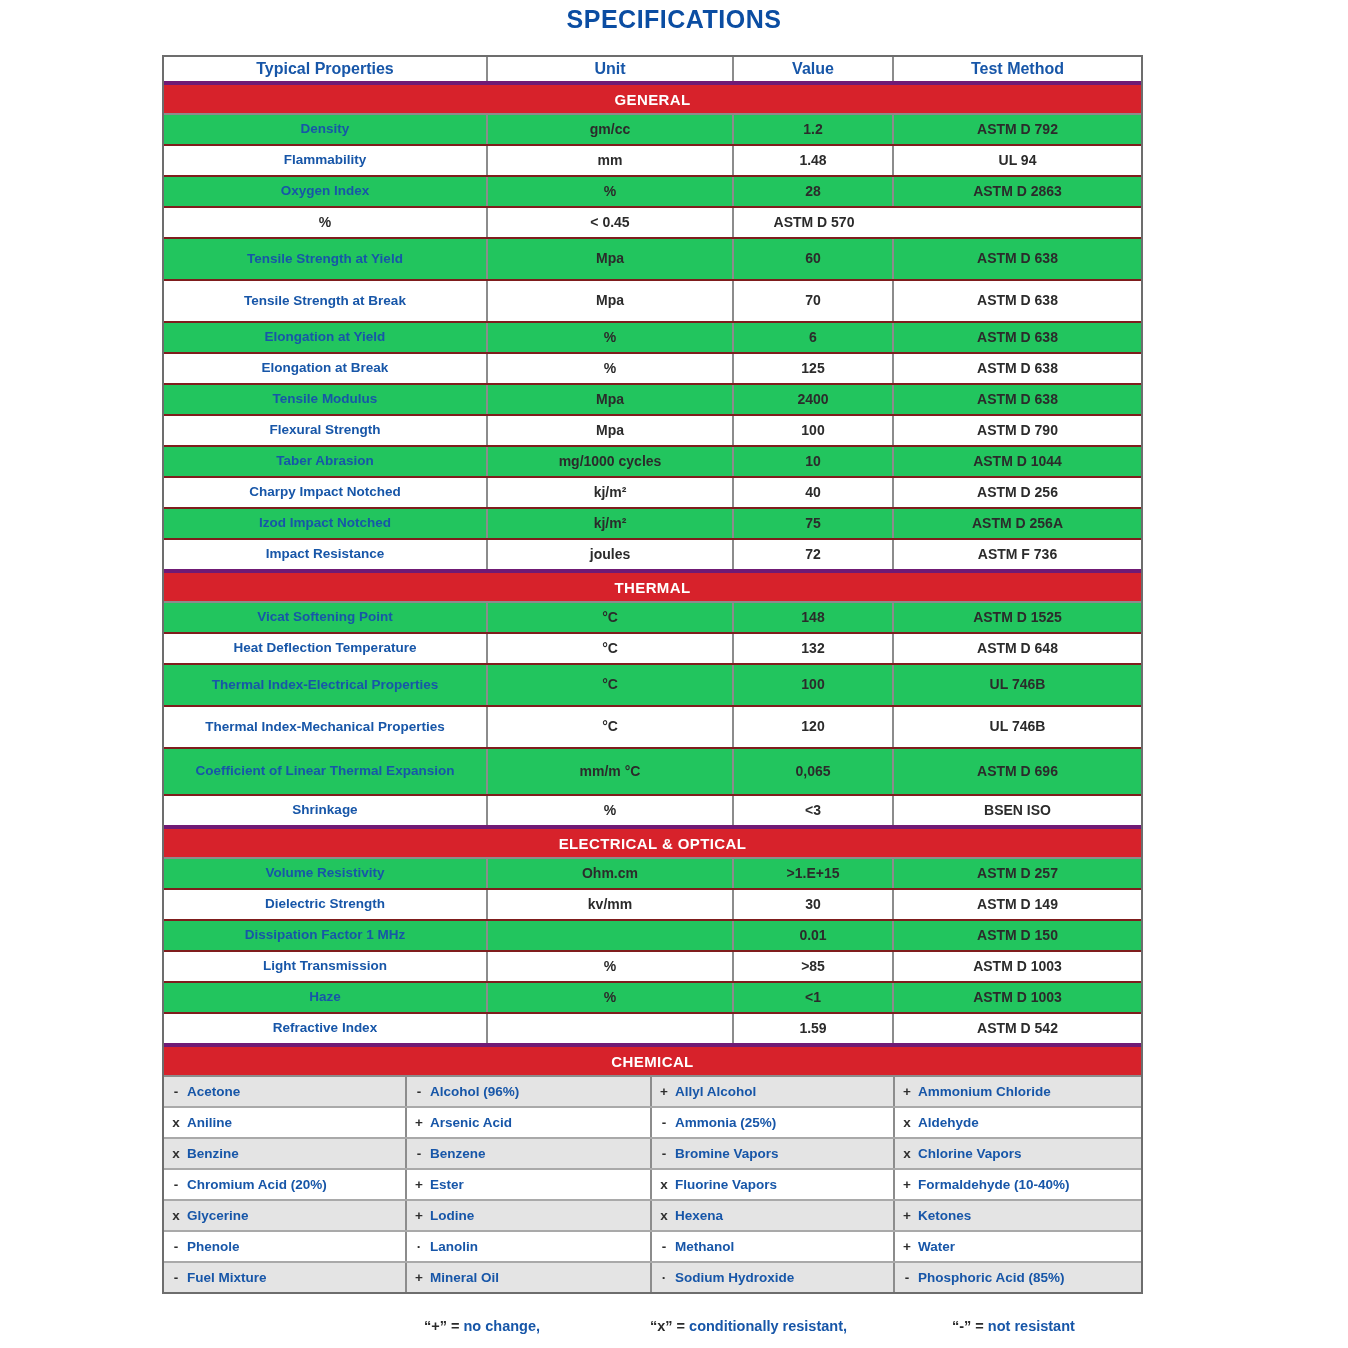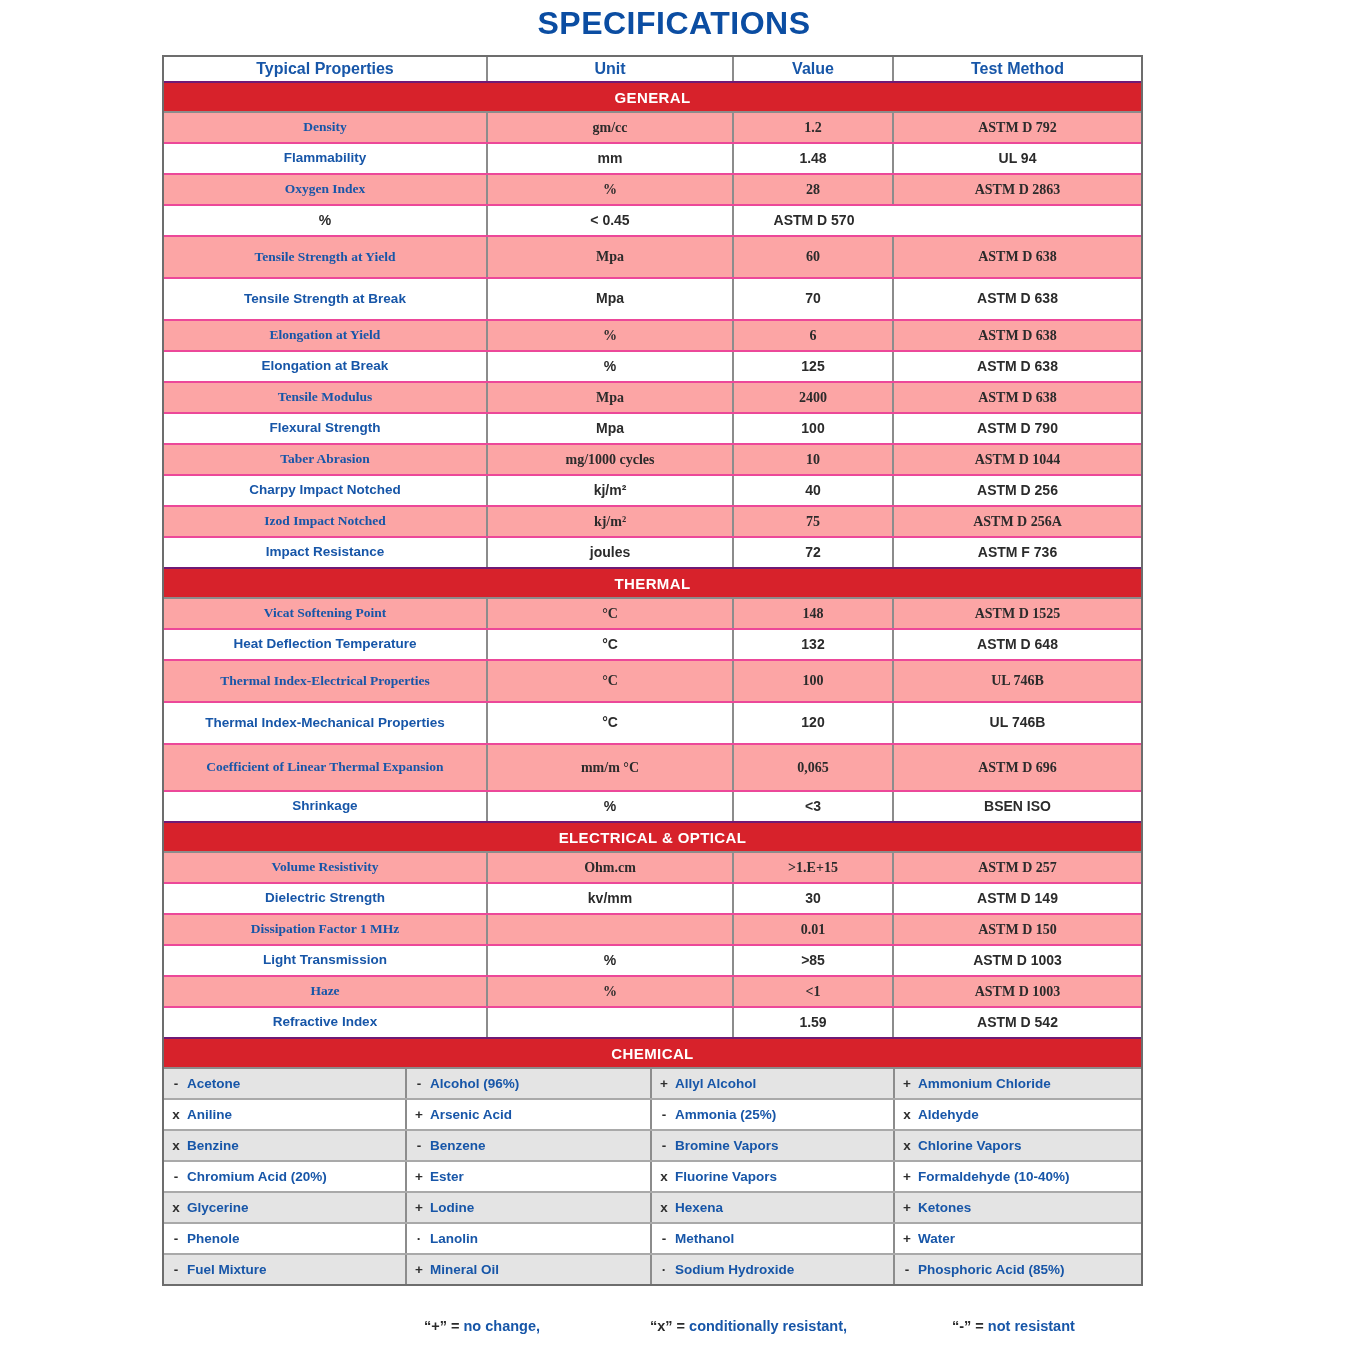--- a/index.html
+++ b/index.html
@@ -3,48 +3,48 @@
 <meta charset="utf-8">
 <style>
   html,body{margin:0;padding:0;}
   body{
     width:1348px;height:1348px;position:relative;background:#ffffff;
     font-family:"Liberation Sans", sans-serif;overflow:hidden;
     -webkit-font-smoothing:antialiased;
   }
   .page-title{
     position:absolute;top:5px;left:50%;transform:translateX(-50%);
-    font-size:32px;font-weight:bold;letter-spacing:0.5px;color:#0b4da2;
+    font-size:25px;font-weight:bold;letter-spacing:0.5px;color:#0b4da2;
   }
   .spec-table{
     position:absolute;left:162px;top:55px;width:981px;
     border:2px solid #6d6d6d;box-sizing:border-box;background:#fff;
   }
   .hdr-row,.data-row{
     display:grid;grid-template-columns:324px 246px 160px auto;
   }
   .hdr-row{height:24px;}
   .cell{
     display:flex;align-items:center;justify-content:center;text-align:center;
     border-right:2px solid #8c8c8c;box-sizing:border-box;padding:1px 4px;
     line-height:1.1;
   }
   .cell:last-child{border-right:none;}
   .hdr-cell{font-weight:bold;color:#1756a8;font-size:16px;}
   .section-band{
     height:28px;background:#d7222b;color:#ffffff;font-weight:bold;
     display:flex;align-items:center;justify-content:center;font-size:15px;
-    border-top:2px solid #701a75;border-bottom:2px solid #8c8c8c;
+    border-top:4px solid #701a75;border-bottom:2px solid #8c8c8c;
     letter-spacing:0.4px;
   }
   .data-row{height:29px;background:#ffffff;}
-  .data-row.gray{background:#fca5a5;font-family:Liberation Serif, serif;}
+  .data-row.gray{background:#22c55e;}
   .data-row.h-tall{height:40px;}
   .data-row.h-mid{height:45px;}
-  .data-row + .data-row{border-top:2px solid #ec4899;}
+  .data-row + .data-row{border-top:2px solid #7f1d1d;}
   .prop{font-weight:bold;color:#1756a8;font-size:13.5px;}
   .val{font-weight:bold;color:#2b2b2b;font-size:14px;}
   .chem-row{
     display:grid;grid-template-columns:243px 245px 243px auto;height:29px;
     background:#ffffff;
   }
   .chem-row.gray{background:#e4e4e4;}
   .chem-row + .chem-row{border-top:2px solid #a9a9a9;}
   .chem-cell{
     display:flex;align-items:center;justify-content:flex-start;

